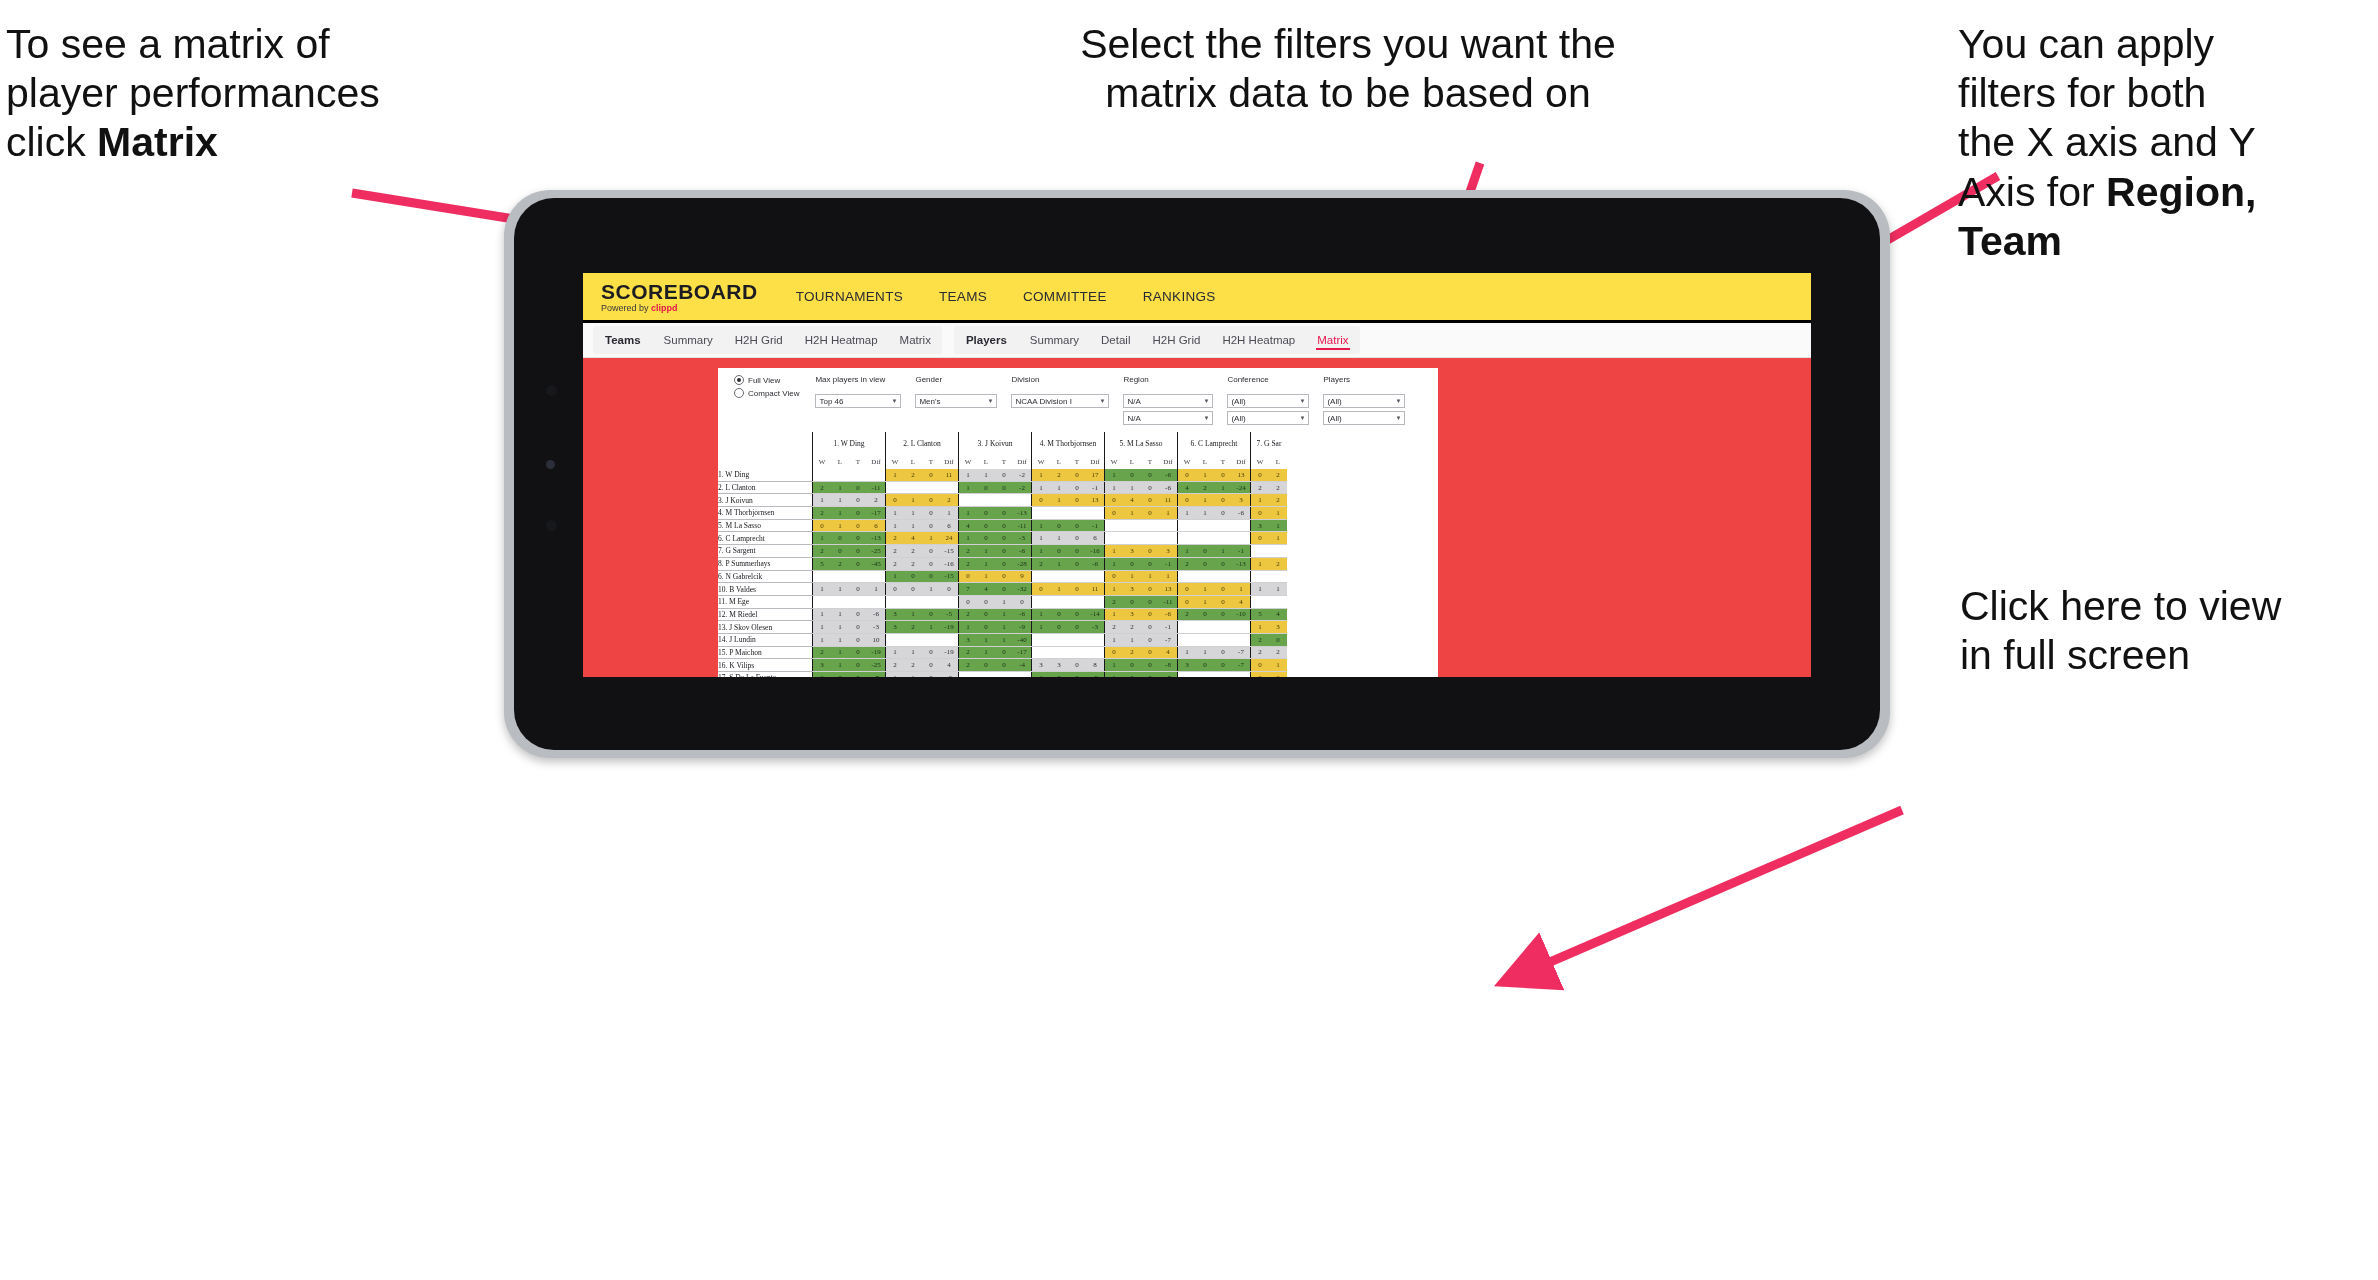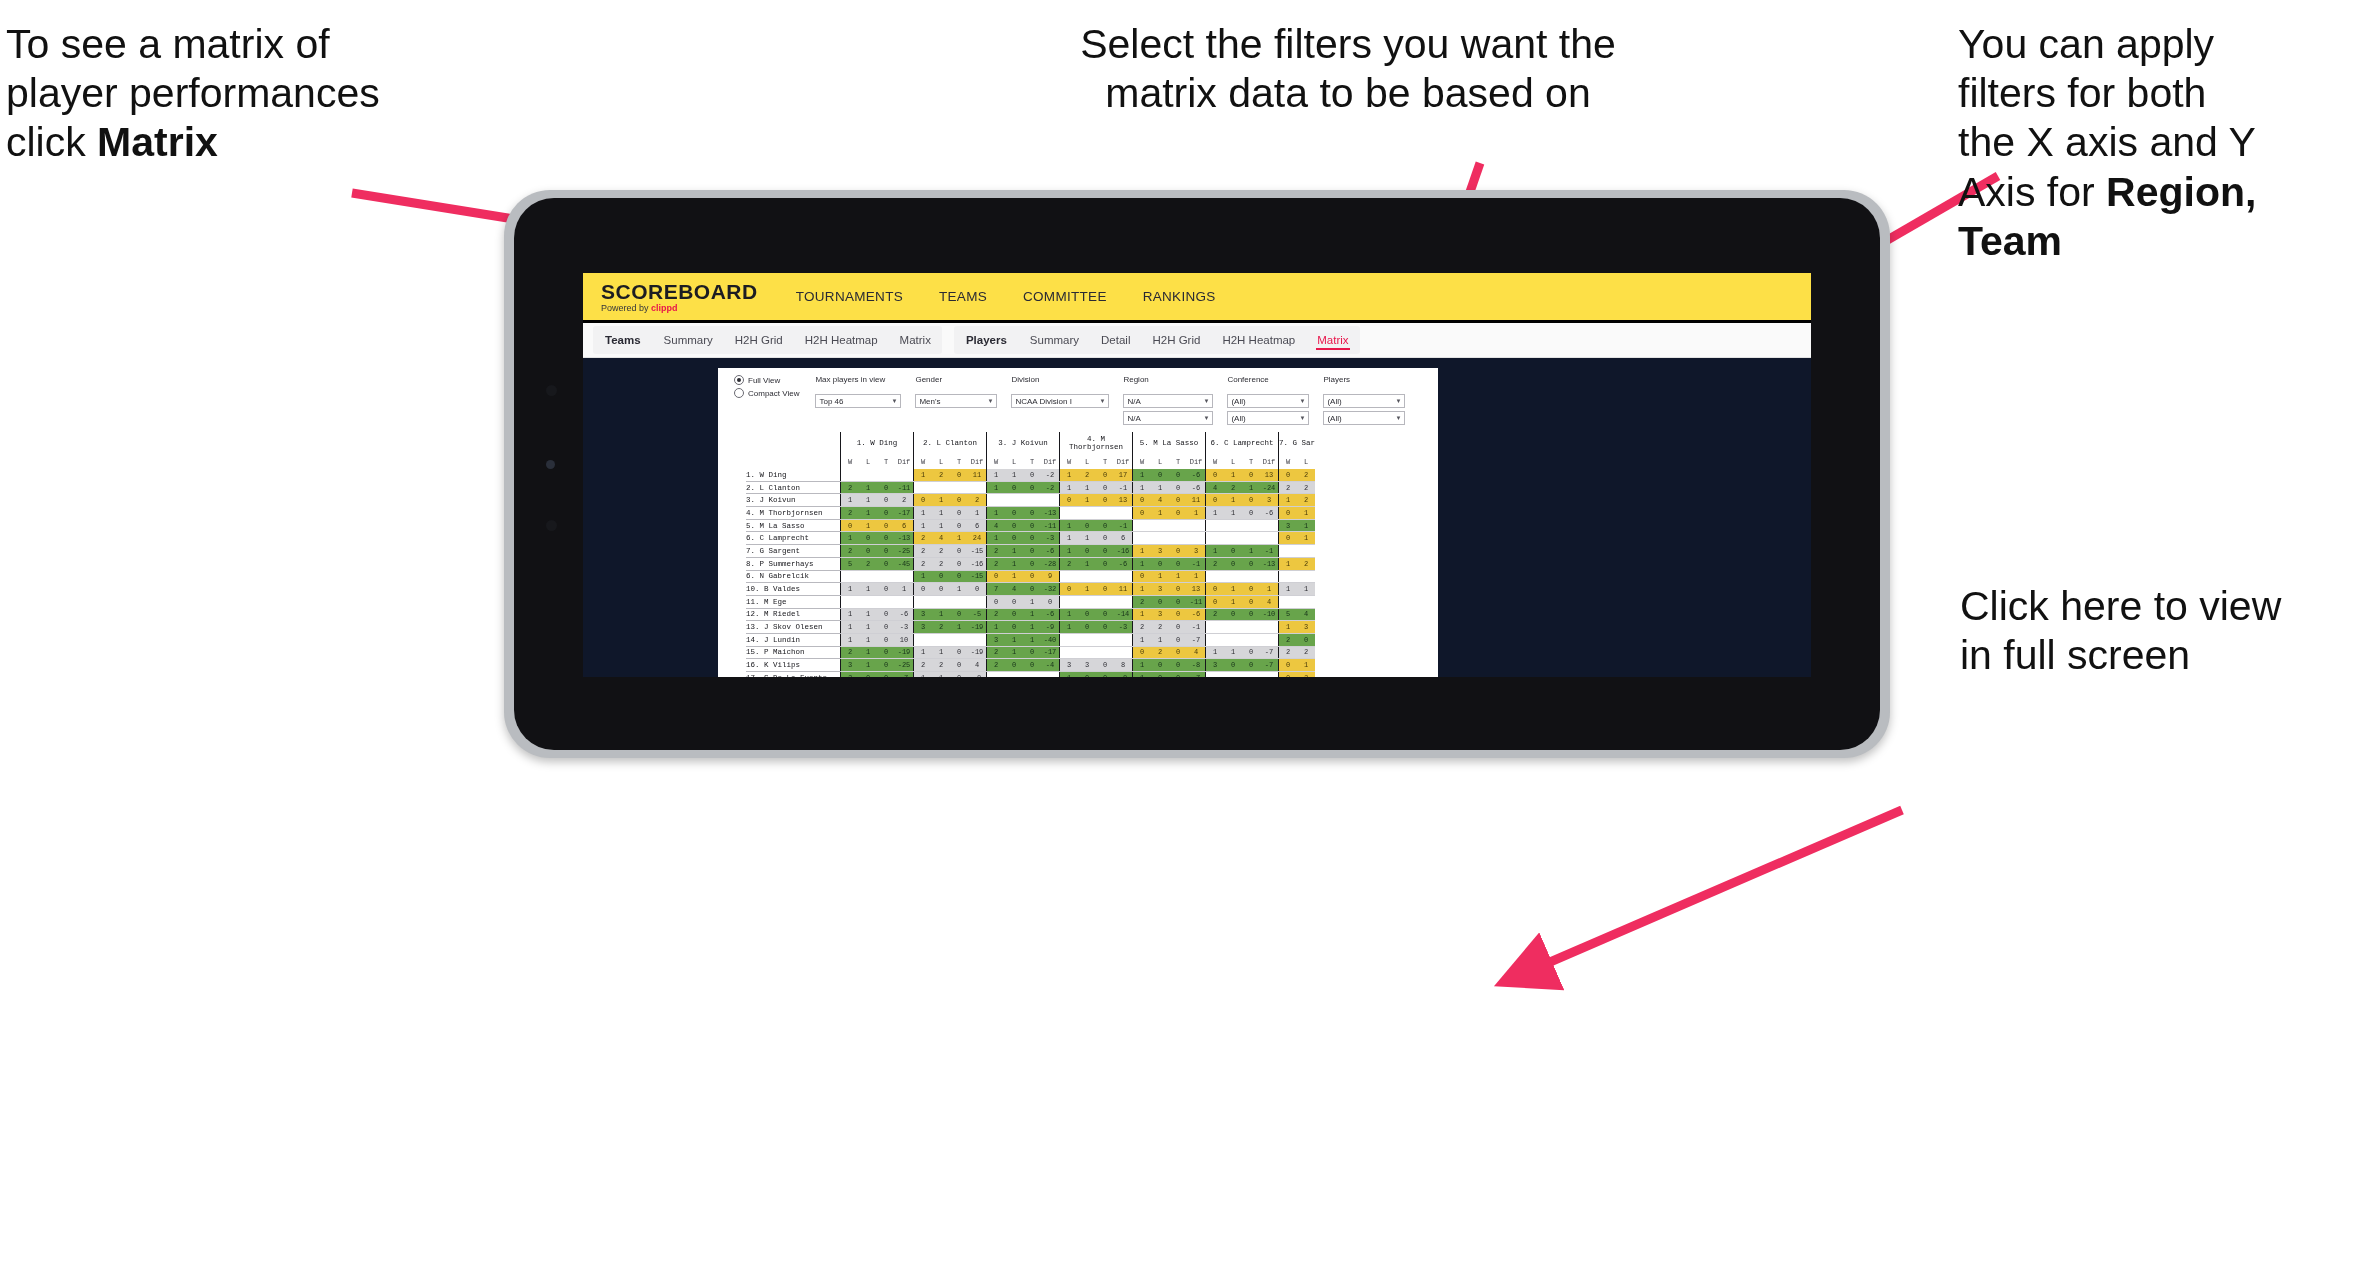--- a/index.html
+++ b/index.html
@@ -45,21 +45,21 @@
 
   .subbar{height:34px;background:#fafafa;border-bottom:1px solid #e2e2e2;
           display:flex;align-items:stretch;}
   .grp{display:flex;align-items:center;background:#f2f2f3;margin:3px 0;border-radius:3px;}
   .grp .ghead{font-size:11.5px;font-weight:700;color:#2a2a33;padding:0 12px;}
   .grp .gitem{font-size:11.5px;color:#4a4a53;padding:0 11px;position:relative;}
   .grp .gitem.active{color:#e8174c;}
   .grp .gitem.active:after{content:"";position:absolute;left:10px;right:10px;bottom:-4px;
                            height:2px;background:#e8174c;}
 
-  .workarea{background:#0f172a;height:339px;position:relative;}
+  .workarea{background:#ef4444;height:339px;position:relative;}
   .sheet{position:absolute;left:135px;top:10px;width:720px;height:328px;background:#fff;}
 
   
   .filters{display:flex;padding:7px 10px 4px 16px;gap:0;}
   .fcol{margin-right:14px;}
   .flabel{font-size:8px;color:#2c2c33;margin-bottom:10px;white-space:nowrap;}
   .radio-row{display:flex;align-items:center;font-size:8px;color:#2c2c33;margin-bottom:3px;}
   .radio{width:8px;height:8px;border:1px solid #6a6a72;border-radius:50%;margin-right:4px;
          position:relative;background:#fff;flex:none;}
   .radio.on:after{content:"";position:absolute;left:2px;top:2px;width:4px;height:4px;
@@ -67,21 +67,21 @@
   .sel{height:12px;border:1px solid #b7b7bd;background:#fff;font-size:8px;color:#2c2c33;
        display:flex;align-items:center;padding:0 3px;position:relative;margin-bottom:3px;}
   .sel .cap{flex:1;white-space:nowrap;overflow:hidden;}
   .sel .car{font-size:6px;color:#55555d;}
   .w-top{width:78px;} .w-gen{width:74px;} .w-div{width:90px;}
   .w-reg{width:82px;} .w-conf{width:74px;} .w-play{width:74px;}
 
   
   .mtxwrap{position:relative;padding:0 0 0 0;}
   table.mtx{border-collapse:collapse;font-size:7px;table-layout:fixed;
-            font-family:Liberation Mono, monospace;margin-left:28px;}
+            font-family:Liberation Serif, serif;}
   table.mtx td,table.mtx th{padding:0;margin:0;}
   .hdr-name{height:22px;text-align:center;font-size:7.5px;color:#17171c;
             border-left:1.4px solid #17171c;font-weight:400;vertical-align:middle;}
   .hdr-sub{height:15px;text-align:center;font-size:7px;color:#3a3a42;font-weight:400;}
   .hdr-sub.b{border-left:1.4px solid #17171c;}
   .hdr-pad{height:16px;}
   .rowlabel{width:94px;font-size:7.5px;color:#17171c;padding-left:4px;
             border-bottom:1px solid #b9b9bf;white-space:nowrap;height:11.7px;}
   .cell{width:18px;height:11.7px;text-align:center;font-size:7px;color:#2e2e34;
         border-bottom:1px solid #cfcfd4;}

